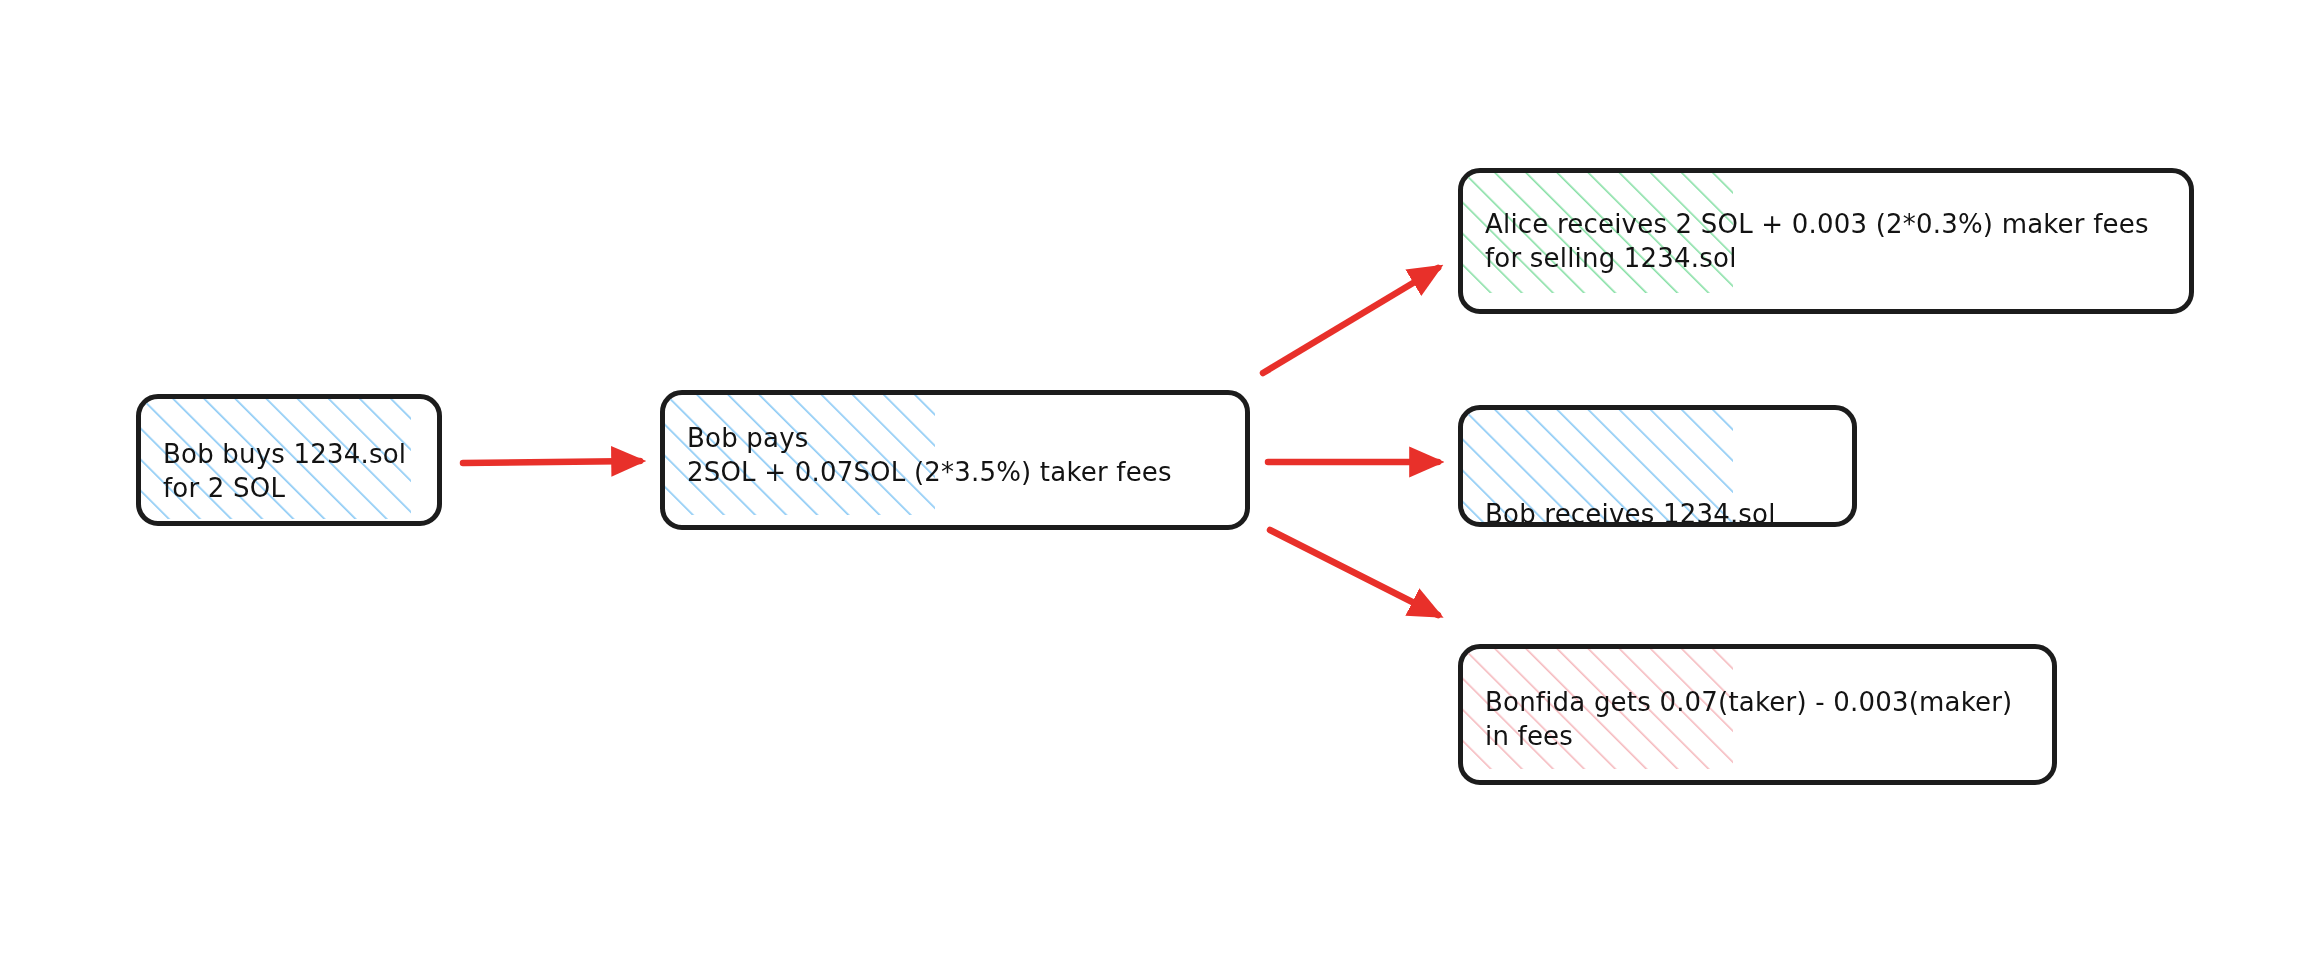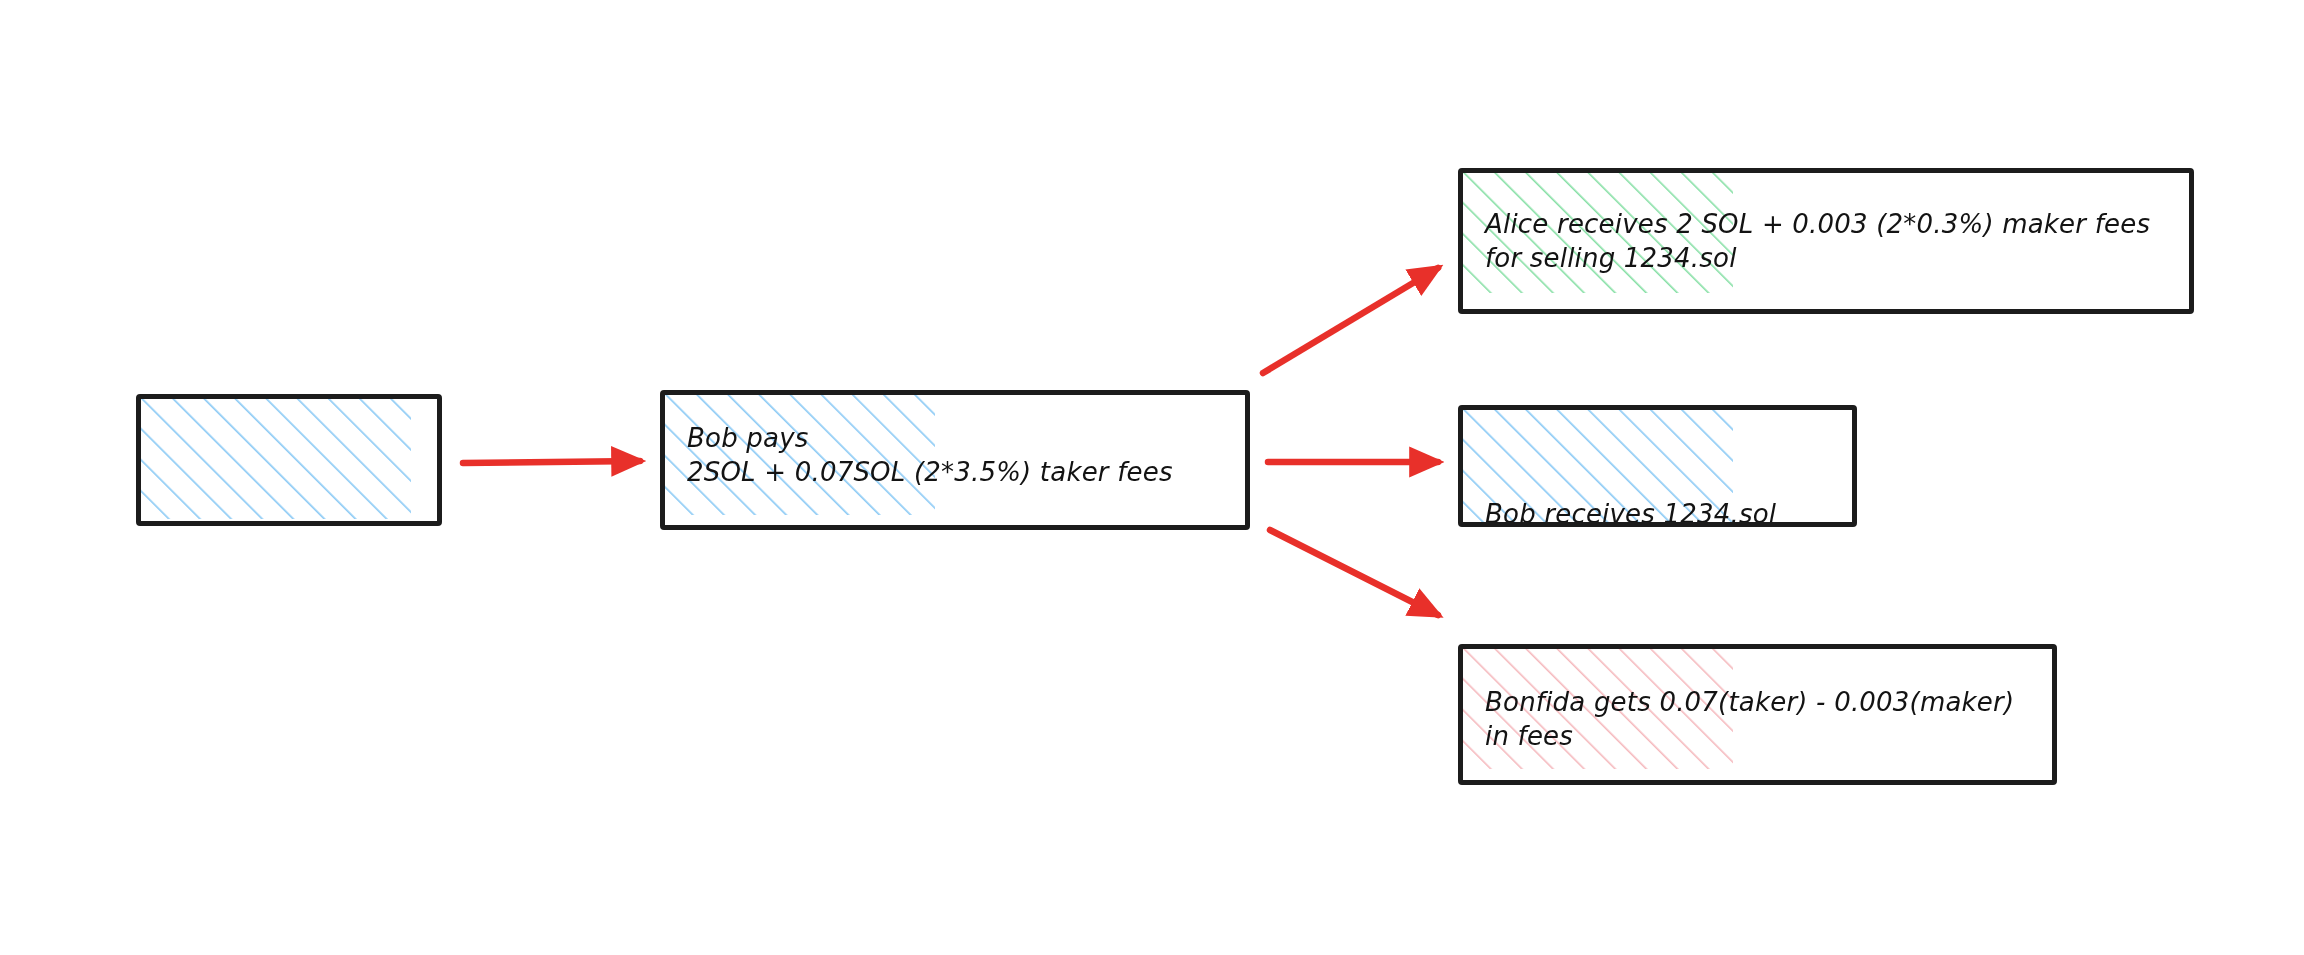--- a/index.html
+++ b/index.html
@@ -1,21 +1,21 @@
 <!DOCTYPE html>
 <html><head>
 <meta charset="utf-8">
 <style>
   html,body{margin:0;padding:0;background:#ffffff;}
   body{width:2304px;height:955px;position:relative;overflow:hidden;
        font-family:"DejaVu Sans",sans-serif;}
   #canvas{position:absolute;left:0;top:0;width:2304px;height:955px;}
 
   .node{position:absolute;box-sizing:border-box;background:#ffffff;
-        border:5px solid #1c1c1c;border-radius:4px;overflow:hidden;font-style:italic;}
+        border:5px solid #1c1c1c;border-radius:22px;overflow:hidden;}
   
   .node::after{content:"";position:absolute;left:0;top:0;right:0;bottom:0;
         border-radius:20px;pointer-events:none;}
   .hatch{position:absolute;left:-30px;top:-30px;right:-30px;bottom:-30px;
          pointer-events:none;}
   .label{position:absolute;z-index:3;color:#131313;
          font-family:"DejaVu Sans",sans-serif;
          font-size:26px;line-height:34px;letter-spacing:0.2px;
          white-space:pre;}
 
@@ -38,20 +38,22 @@
       <pattern id="hatch-pink" patternUnits="userSpaceOnUse" width="22" height="22" patternTransform="rotate(-45)">
         <line x1="0" y1="0" x2="0" y2="22" stroke="#f5b9bd" stroke-width="3.2"></line>
       </pattern>
     </defs>
   </svg>
 
   <div class="node" id="node-bob-buys" style="left:136px;top:394px;width:306px;height:132px;">
     <svg class="hatch">
       <rect x="0" y="0" width="100%" height="100%" fill="url(#hatch-blue)"></rect>
     </svg>
+    <div class="label" style="left:22px;top:38px;">Bob buys 1234.sol
+for 2 SOL</div>
   </div>
 
   <div class="node" id="node-bob-pays" style="left:660px;top:390px;width:590px;height:140px;">
     <svg class="hatch">
       <rect x="0" y="0" width="100%" height="100%" fill="url(#hatch-blue)"></rect>
     </svg>
     <div class="label" style="left:22px;top:26px;">Bob pays
 2SOL + 0.07SOL (2*3.5%) taker fees</div>
   </div>
 

